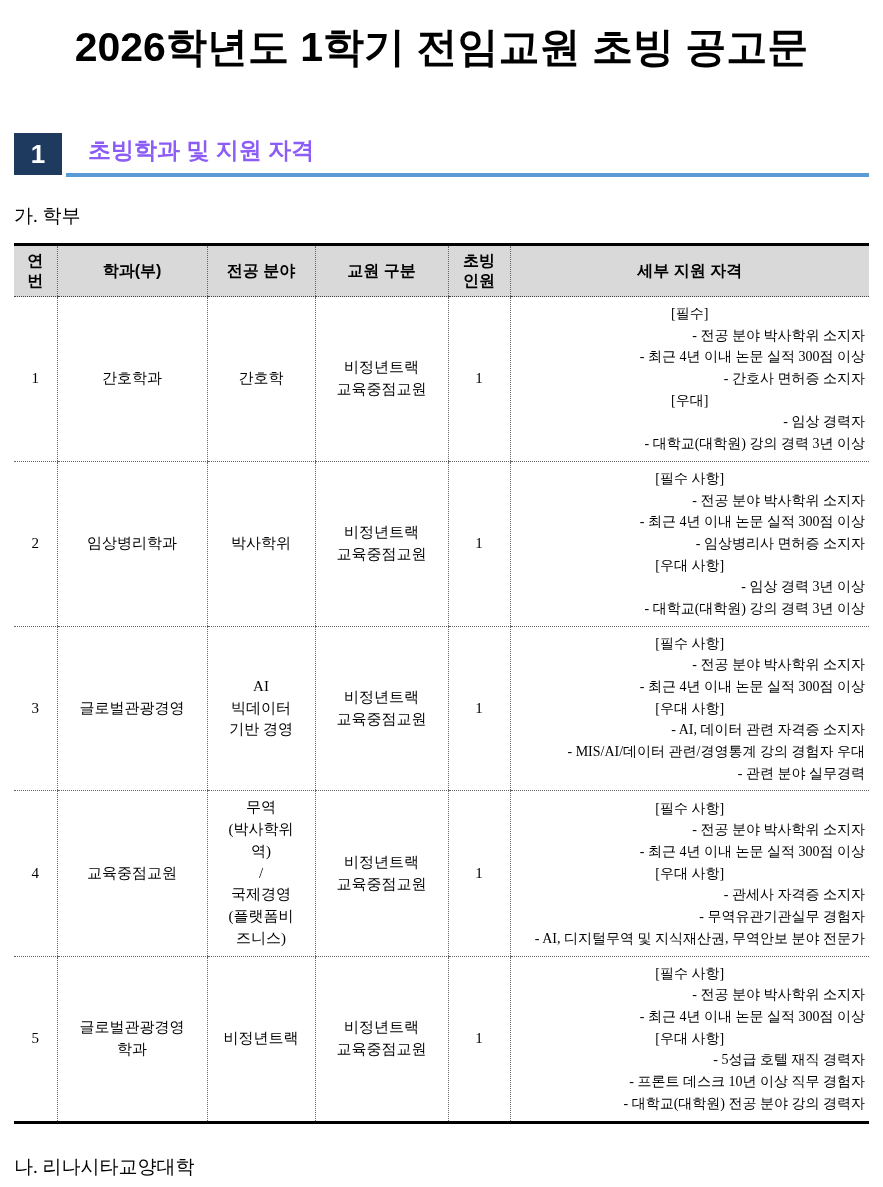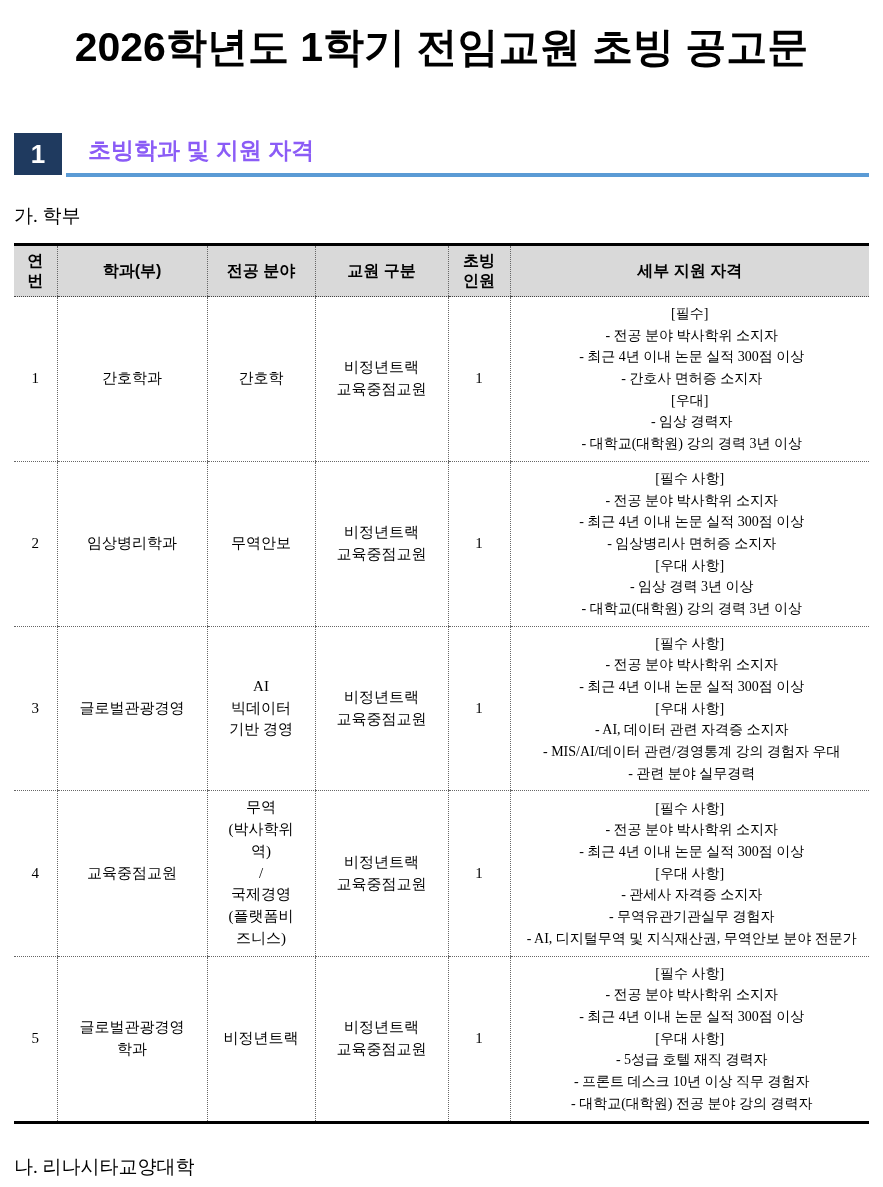--- a/index.html
+++ b/index.html
@@ -110,21 +110,21 @@
   }
   table.recruit tr:last-child td { border-bottom: none; }
 
   td.qual-cell {
     text-align: left;
     vertical-align: top;
     padding: 5px 8px 6px 10px;
     white-space: normal;
   }
   .q-line { font-size: 14px; line-height: 1.55; }
-  .q-item { padding-left: 15px; text-indent: -11px; }
+  .q-item { padding-left: 15px; text-indent: -11px; text-align: right; }
 </style>
 </head>
 <body>
 
 <div class="doc">
 
   <h1 class="doc-title">2026학년도 1학기 전임교원 초빙 공고문</h1>
 
   <div class="section-header">
     <div class="section-badge">1</div>
@@ -162,21 +162,21 @@
     <td>간호학과</td>
     <td>간호학</td>
     <td>비정년트랙
 교육중점교원</td>
     <td>1</td>
     <td class="qual-cell"><div class="q-line">[필수]</div><div class="q-line q-item">- 전공 분야 박사학위 소지자</div><div class="q-line q-item">- 최근 4년 이내 논문 실적 300점 이상</div><div class="q-line q-item">- 간호사 면허증 소지자</div><div class="q-line">[우대]</div><div class="q-line q-item">- 임상 경력자</div><div class="q-line q-item">- 대학교(대학원) 강의 경력 3년 이상</div></td>
   </tr>
         <tr>
     <td>2</td>
     <td>임상병리학과</td>
-    <td>무역안보</td>
+    <td>박사학위</td>
     <td>비정년트랙
 교육중점교원</td>
     <td>1</td>
     <td class="qual-cell"><div class="q-line">[필수 사항]</div><div class="q-line q-item">- 전공 분야 박사학위 소지자</div><div class="q-line q-item">- 최근 4년 이내 논문 실적 300점 이상</div><div class="q-line q-item">- 임상병리사 면허증 소지자</div><div class="q-line">[우대 사항]</div><div class="q-line q-item">- 임상 경력 3년 이상</div><div class="q-line q-item">- 대학교(대학원) 강의 경력 3년 이상</div></td>
   </tr>
         <tr>
     <td>3</td>
     <td>글로벌관광경영</td>
     <td>AI
 빅데이터

